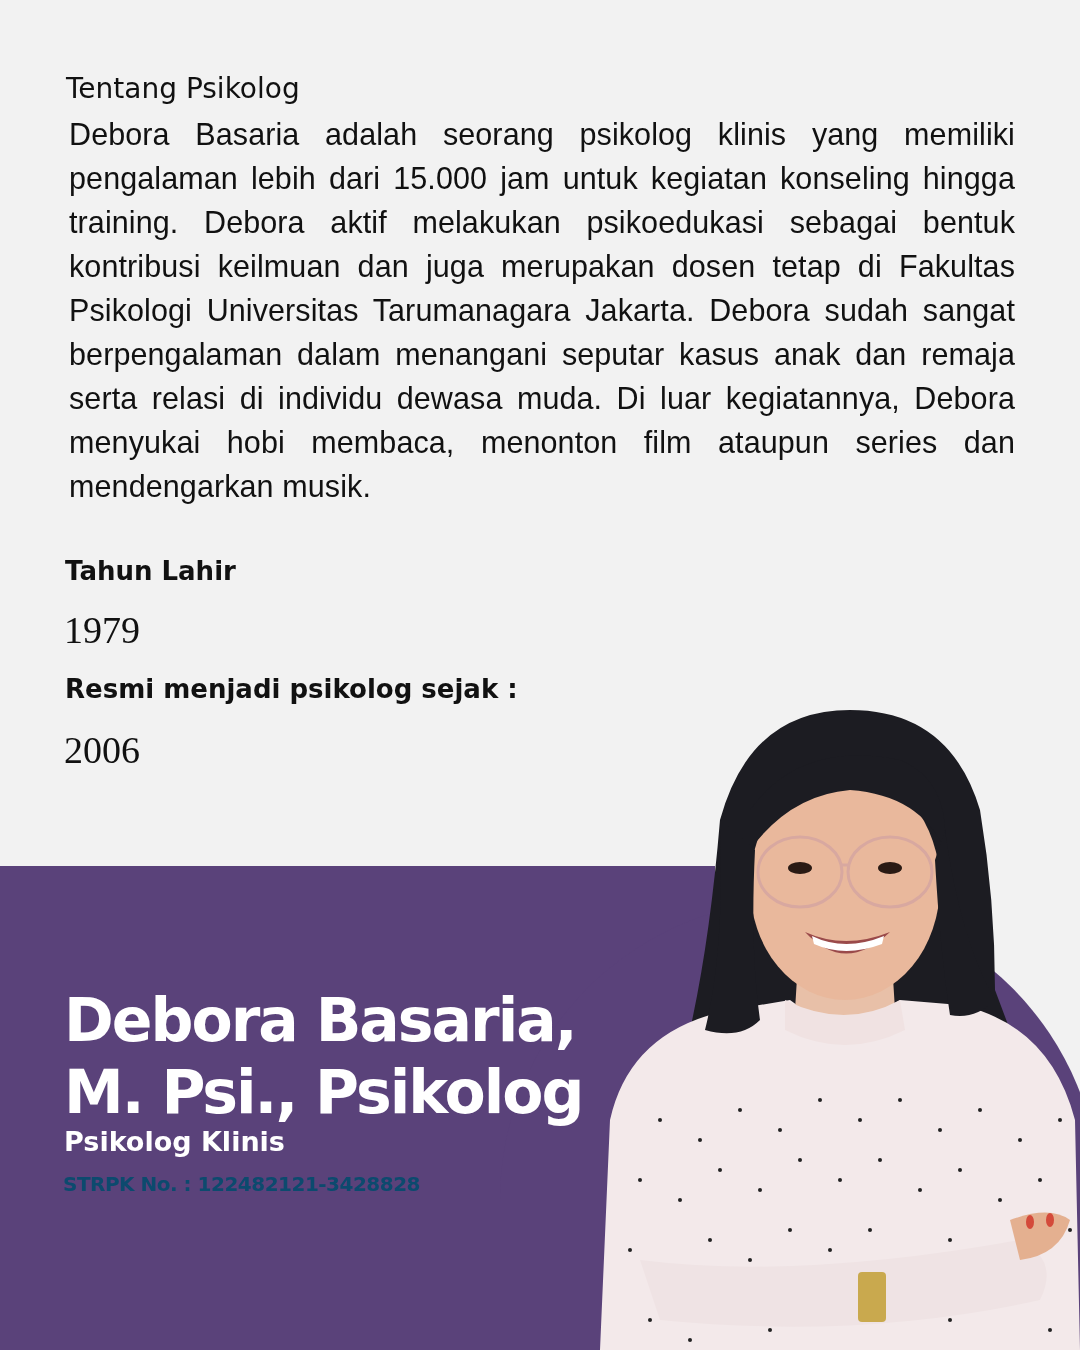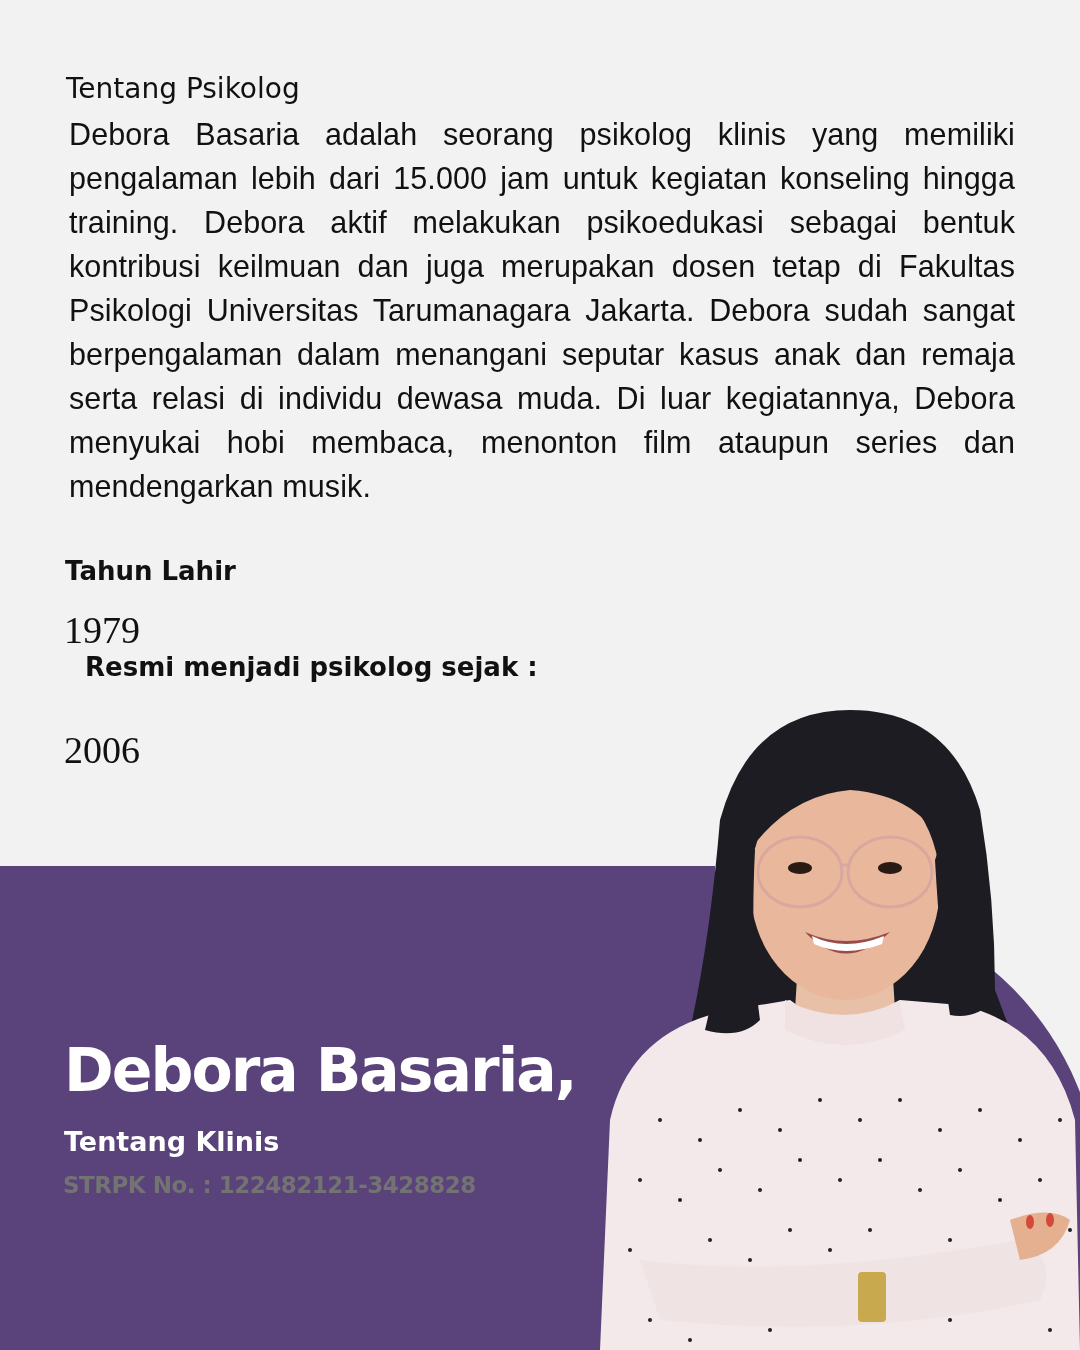--- a/index.html
+++ b/index.html
@@ -29,46 +29,46 @@
     font-family: Liberation Serif, serif;
     font-size: 38px; color: #111;
   }
   .purple-block {
     position: absolute; left: 0; top: 866px; width: 1080px; height: 484px;
   }
   .photo {
     position: absolute; left: 600px; top: 700px; width: 480px; height: 650px;
   }
   .name {
-    position: absolute; left: 64px; top: 1034px;
+    position: absolute; left: 64px; top: 984px;
     font-family: "DejaVu Sans", sans-serif; font-weight: bold;
     font-size: 60px; line-height: 72px; color: #ffffff;
     letter-spacing: -2px;
   }
   .role {
     position: absolute; left: 64px; top: 1126px;
     font-family: "DejaVu Sans", sans-serif; font-weight: bold;
     font-size: 27px; color: #ffffff;
   }
   .strpk {
     position: absolute; left: 63px; top: 1172px;
     font-family: "DejaVu Sans", sans-serif; font-weight: bold;
-    font-size: 23px; color: #737373; letter-spacing: -0.5px;
+    font-size: 20px; color: #0c4a6e; letter-spacing: -0.5px;
   }
 </style>
 </head>
 <body>
 
 <div class="about-title">Tentang Psikolog</div>
 <div class="about-body">Debora Basaria adalah seorang psikolog klinis yang memiliki pengalaman lebih dari 15.000 jam untuk kegiatan konseling hingga training. Debora aktif melakukan psikoedukasi sebagai bentuk kontribusi keilmuan dan juga merupakan dosen tetap di Fakultas Psikologi Universitas Tarumanagara Jakarta. Debora sudah sangat berpengalaman dalam menangani seputar kasus anak dan remaja serta relasi di individu dewasa muda. Di luar kegiatannya, Debora menyukai hobi membaca, menonton film ataupun series dan mendengarkan musik.</div>
 
 <div class="field-label" style="top:556px;">Tahun Lahir</div>
 <div class="field-value" style="top:608px;">1979</div>
 
-<div class="field-label" style="top:652px;margin-left:20px;">Resmi menjadi psikolog sejak :</div>
+<div class="field-label" style="top:674px;">Resmi menjadi psikolog sejak :</div>
 <div class="field-value" style="top:728px;">2006</div>
 
 <svg class="purple-block" viewBox="0 866 1080 484" width="1080" height="484">
   <path d="M0 866 L715 866 L715 1350 L0 1350 Z" fill="#5a427a"></path>
   <circle cx="800" cy="1200" r="300" fill="#5a427a"></circle>
   <rect x="0" y="1200" width="1080" height="150" fill="#5a427a"></rect>
 </svg>
 
 <svg class="photo" viewBox="0 0 480 650" width="480" height="650">
 
@@ -143,15 +143,16 @@
 
   <path d="M410 520 Q450 505 470 520 Q460 555 420 560 Z" fill="#e4b090"></path>
   <ellipse cx="430" cy="522" rx="4" ry="7" fill="#d44a3a"></ellipse>
   <ellipse cx="450" cy="520" rx="4" ry="7" fill="#d44a3a"></ellipse>
 
   <rect x="258" y="572" width="28" height="50" rx="4" fill="#c9a94e"></rect>
 </svg>
 
 <div class="name">
   <div>Debora Basaria,</div>
+  <div>M. Psi., Psikolog</div>
 </div>
-<div class="role">Tentang Klinis</div>
+<div class="role">Psikolog Klinis</div>
 <div class="strpk">STRPK No. : 122482121-3428828</div>
 
 </body></html>

